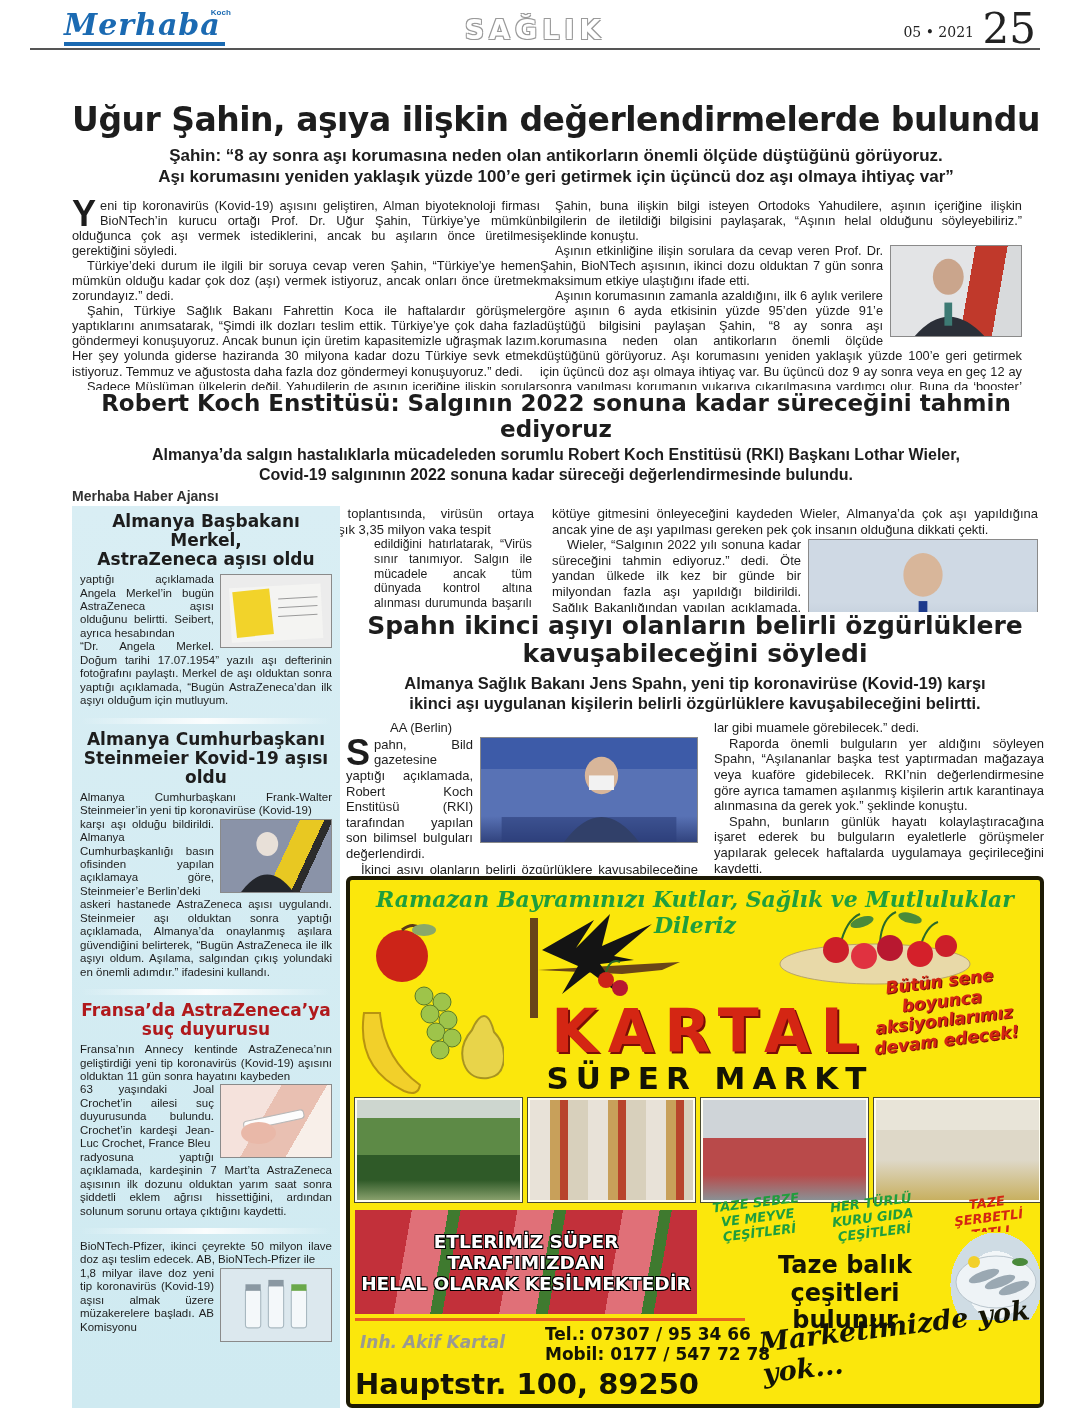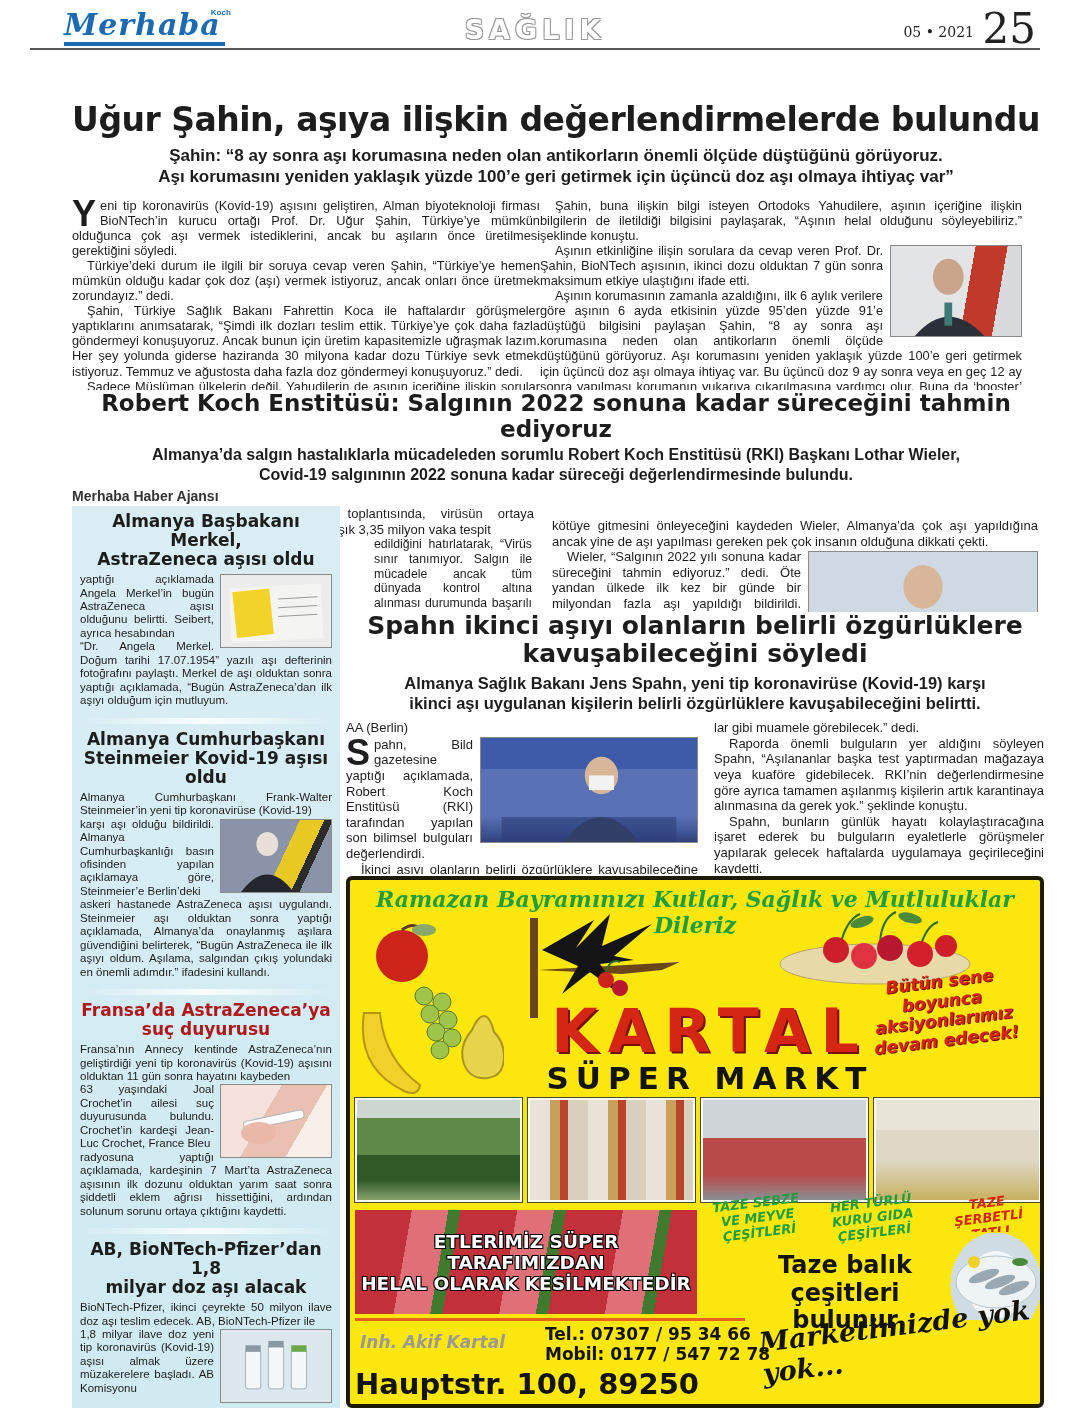--- a/index.html
+++ b/index.html
@@ -33,21 +33,21 @@
   .ph-sahin { float:right; width:132px; height:92px; margin:2px 0 3px 7px; background:linear-gradient(100deg,#e3e4e6 0 58%,#c0392b 58% 80%,#d8dadc 80%); }
 
   
   .a2 { position:absolute; left:72px; top:390px; width:968px; height:222px; overflow:hidden; }
   .a2 h2 { font-family:"DejaVu Sans", sans-serif; font-weight:800; font-size:23px; text-align:center; }
   .a2 .sub { text-align:center; font-weight:bold; font-size:16px; line-height:1.22; margin-top:3px; }
   .a2 .byline { font-size:14px; font-weight:bold; color:#333; margin-top:4px; }
   .a2-body { position:relative; margin-top:2px; font-size:13px; line-height:1.2; }
   .a2-c1 { position:absolute; left:0; top:0; width:462px; }
   .a2-narrow { margin-left:302px; width:158px; font-size:12.3px; }
-  .a2-c2 { position:absolute; left:480px; top:12px; width:486px; }
+  .a2-c2 { position:absolute; left:480px; top:0; width:486px; }
   .ph-wieler { float:right; width:230px; height:98px; margin:2px 0 2px 7px; background:linear-gradient(180deg,#cfd9e4 0 65%,#b9c6d4 100%); }
 
   
   .sb { position:absolute; left:72px; top:506px; width:268px; height:902px; background:linear-gradient(180deg,#d9eef4 0,#cfeaf1 100%); overflow:hidden; padding:6px 8px; }
   .sb-art { margin-bottom:10px; }
   .sb-art h3 { font-family:"DejaVu Sans", sans-serif; font-weight:800; font-size:17px; line-height:1.12; text-align:center; margin-bottom:4px; }
   .sb-art.red h3 { color:#b0191c; }
   .sb-art .bd { font-size:11.5px; line-height:1.17; }
   .sb-ph { float:right; width:112px; height:74px; margin:1px 0 2px 6px; }
   .ph-card { background:#ececec; }
@@ -56,21 +56,21 @@
   .ph-vials { background:#dce8ee; }
   .sb-div { height:6px; background:linear-gradient(90deg,rgba(255,255,255,.0),rgba(255,255,255,.9),rgba(255,255,255,0)); margin:2px 0 6px; }
 
   
   .a3 { position:absolute; left:346px; top:612px; width:698px; height:262px; overflow:hidden; }
   .a3 h2 { font-family:"DejaVu Sans", sans-serif; font-weight:800; font-size:25px; line-height:1.12; text-align:center; }
   .a3 .sub { text-align:center; font-weight:bold; font-size:16.5px; line-height:1.22; margin-top:5px; }
   .a3-body { display:flex; gap:16px; margin-top:7px; font-size:13px; line-height:1.2; }
   .a3-body .c1 { width:352px; }
   .a3-body .c2 { width:330px; }
-  .a3 .byline { font-weight:normal; font-size:13px; margin-bottom:1px; }
+  .a3 .byline { font-weight:normal; font-size:13px; margin-bottom:1px;margin-left:44px; }
   .ph-spahn { float:right; width:218px; height:106px; margin:0 0 3px 7px; background:linear-gradient(180deg,#3d5ba8 0 30%,#5872b5 30% 75%,#31437e 100%); }
 
   
   .ad { position:absolute; left:346px; top:876px; width:698px; height:532px; background:#fbe70c; border:4px solid #1d1a05; border-radius:6px; overflow:hidden; }
   .ad-greeting { position:absolute; left:0; right:0; top:6px; text-align:center; font-family:"DejaVu Serif", serif; font-style:italic; font-weight:bold; font-size:22px; color:#1f9e3d; }
   .ad-fruits { position:absolute; left:4px; top:38px; width:150px; height:185px; }
   .ad-eagle { position:absolute; left:152px; top:30px; width:185px; height:115px; }
   .ad-cherries { position:absolute; left:420px; top:26px; width:210px; height:85px; }
   .ad-brand { position:absolute; left:120px; top:116px; width:480px; text-align:center; font-family:"DejaVu Sans", sans-serif; font-weight:800; font-size:60px; letter-spacing:10px; color:#d42613; text-shadow:2px 2px 0 #7a0d06; }
   .ad-brand-sub { position:absolute; left:150px; top:180px; width:420px; text-align:center; font-family:"DejaVu Sans", sans-serif; font-weight:800; font-size:31px; letter-spacing:7px; color:#141405; }
@@ -225,22 +225,20 @@
               </svg>
           </div>
           <p class="p">63 yaşındaki Joal Crochet’in ailesi suç duyurusunda bulundu. Crochet’in kardeşi Jean-Luc Crochet, France Bleu</p>
           <p class="p">radyosuna yaptığı açıklamada, kardeşinin 7 Mart’ta AstraZeneca aşısının ilk dozunu olduktan yarım saat sonra şiddetli eklem ağrısı hissettiğini, ardından solunum sorunu ortaya çıktığını kaydetti.</p>
         </div>
       </div>
     </div>
     <div class="sb-div"></div>
 
     <div class="sb-art">
-      <h3 class="prewrap">AB, BioNTech-Pfizer’dan 1,8
-milyar doz aşı alacak</h3>
       <div class="bd">
         <p class="p">BioNTech-Pfizer, ikinci çeyrekte 50 milyon ilave doz aşı teslim edecek. AB, BioNTech-Pfizer ile</p>
         <div>
           <div class="photo sb-ph ph-vials">
             <svg viewBox="0 0 100 66">
                 <rect x="22" y="18" width="14" height="36" rx="3" fill="#f4f8fa" stroke="#a8b8c0"></rect>
                 <rect x="43" y="14" width="14" height="40" rx="3" fill="#f4f8fa" stroke="#a8b8c0"></rect>
                 <rect x="64" y="18" width="14" height="36" rx="3" fill="#f4f8fa" stroke="#a8b8c0"></rect>
                 <rect x="22" y="14" width="14" height="6" fill="#8a98a2"></rect>
                 <rect x="43" y="10" width="14" height="6" fill="#8a98a2"></rect>

